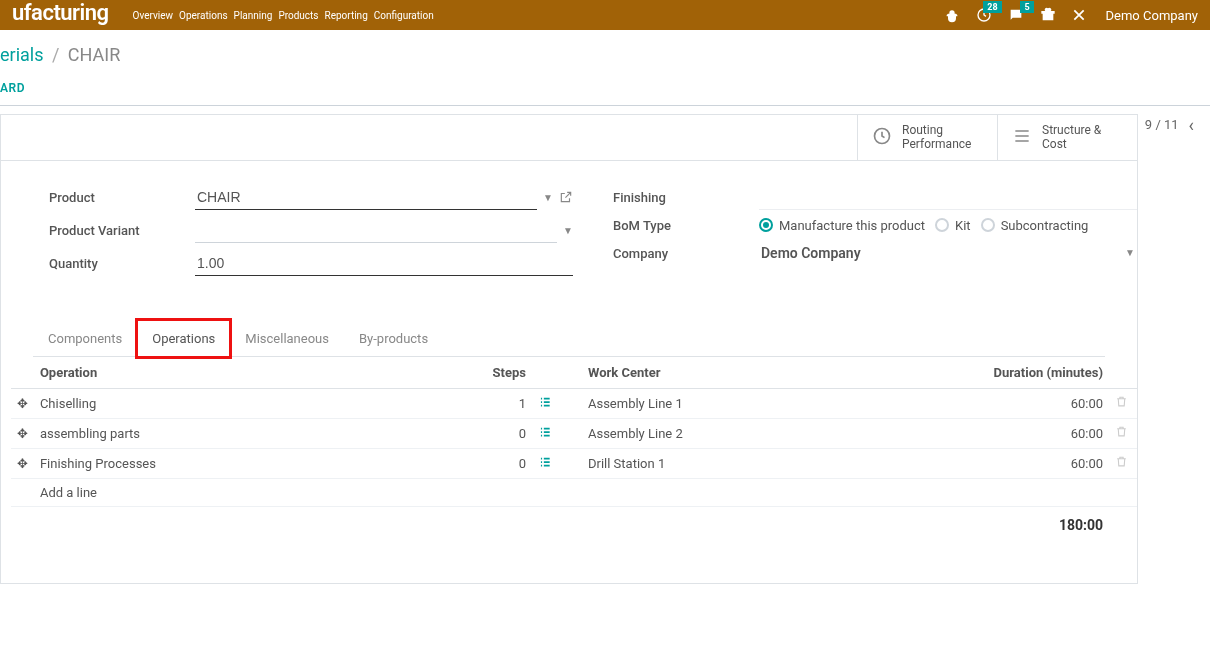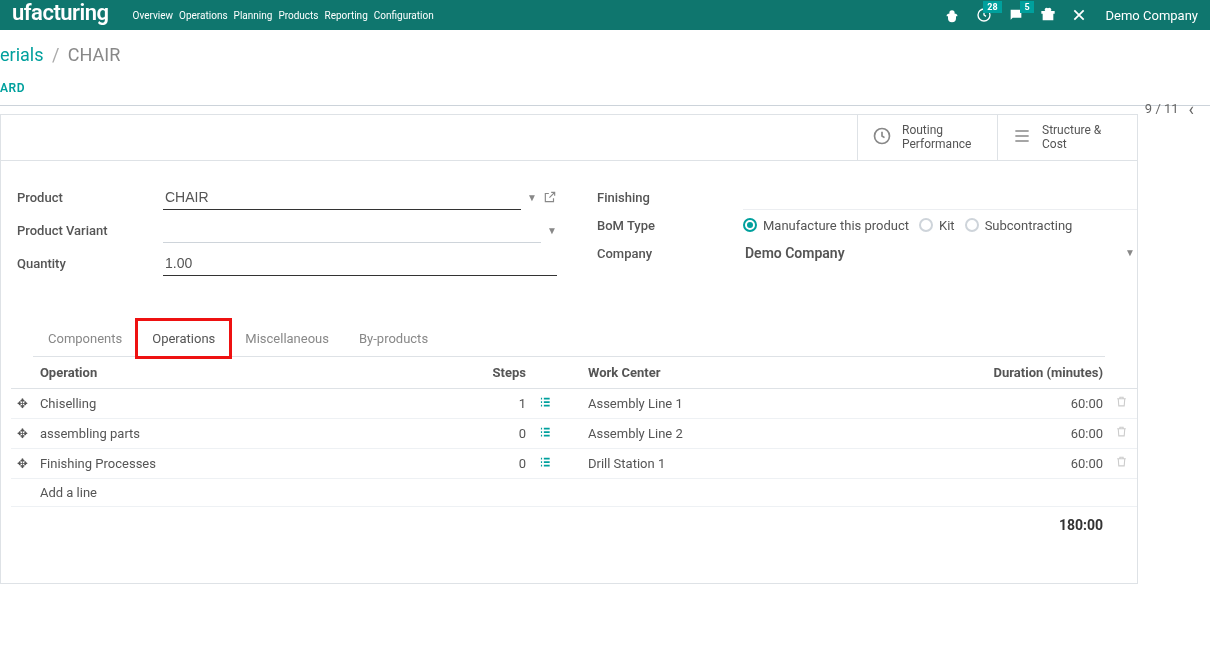--- a/index.html
+++ b/index.html
@@ -1,42 +1,42 @@
 <!DOCTYPE html>
 <html><head>
 <meta charset="utf-8">
 <style>
   * { box-sizing: border-box; margin: 0; padding: 0; }
   body { font-family: -apple-system, BlinkMacSystemFont, "Segoe UI", Roboto, "Helvetica Neue", Arial, sans-serif; font-size: 13px; color: #333; background: #fff; }
-  .topbar { background: #0f766e; color: #fff; height: 30px; display: flex; align-items: center; padding: 0 12px; }
+  .topbar { background: #a16207; color: #fff; height: 30px; display: flex; align-items: center; padding: 0 12px; }
   .brand { font-size: 22px; font-weight: 600; margin-right: 24px; letter-spacing: -0.5px; margin-top: -6px; }
   .topnav { display: flex; gap: 6px; flex: 1; font-size: 10px; }
   .topnav span { cursor: pointer; }
   .topicons { display: flex; align-items: center; gap: 16px; }
   .topicons .ic { position: relative; cursor: pointer; font-size: 16px; display: flex; align-items: center; }
   .badge { position: absolute; top: -6px; right: -10px; background: #00A09D; color: #fff; border-radius: 0; font-size: 9px; padding: 1px 4px; font-weight: 700; }
   .company { font-size: 13px; margin-left: 4px; }
 
   .crumb-row { padding: 14px 0 0 0; color: #666; font-size: 18px; }
   .crumb-row .prev { color: #00A09D; }
   .crumb-row .sep { color: #aaa; margin: 0 4px; }
   .ard { color: #00A09D; font-weight: 600; font-size: 12px; padding: 16px 0 10px 0; display: block; letter-spacing: 0.5px; }
 
-  .pager { position: absolute; right: 16px; top: 68px; font-size: 13px; color: #666; display: flex; align-items: center; gap: 10px; }
+  .pager { position: absolute; right: 16px; top: 84px; font-size: 13px; color: #666; display: flex; align-items: center; gap: 10px; }
   .pager .chev { font-size: 18px; color: #666; cursor: pointer; }
 
   .card-outer { border-top: 1px solid #ccd3da; padding: 0 36px 16px 0; }
   .card { margin: 8px 36px 0 0; border: 1px solid #dee2e6; background: #fff; }
 
   .stat-boxes { display: flex; justify-content: flex-end; border-bottom: 1px solid #dee2e6; }
   .stat-box { border-left: 1px solid #dee2e6; padding: 8px 14px; display: flex; align-items: center; gap: 10px; cursor: pointer; min-width: 140px; }
   .stat-box .sicon { color: #888; }
   .stat-box .stxt { font-size: 12px; color: #555; line-height: 1.2; }
 
-  .form-area { padding: 24px 0 24px 16px; }
+  .form-area { padding: 24px 0 24px 48px; }
   .form-cols { display: flex; gap: 40px; }
   .fcol { flex: 1; }
   .frow { display: flex; align-items: center; margin-bottom: 8px; }
   .flabel { width: 146px; font-size: 13px; color: #555; font-weight: 500; }
   .finput { flex: 1; border: none; border-bottom: 1px solid #ced4da; padding: 4px 2px; font-size: 14px; color: #555; outline: none; background: transparent; }
   .finput.dark { border-bottom-color: #333; }
   .sel-wrap { flex: 1; display: flex; align-items: center; gap: 6px; }
   .caret { color: #888; font-size: 10px; cursor: pointer; }
   .ext { color: #888; cursor: pointer; }
   .ext svg { display: block; }

